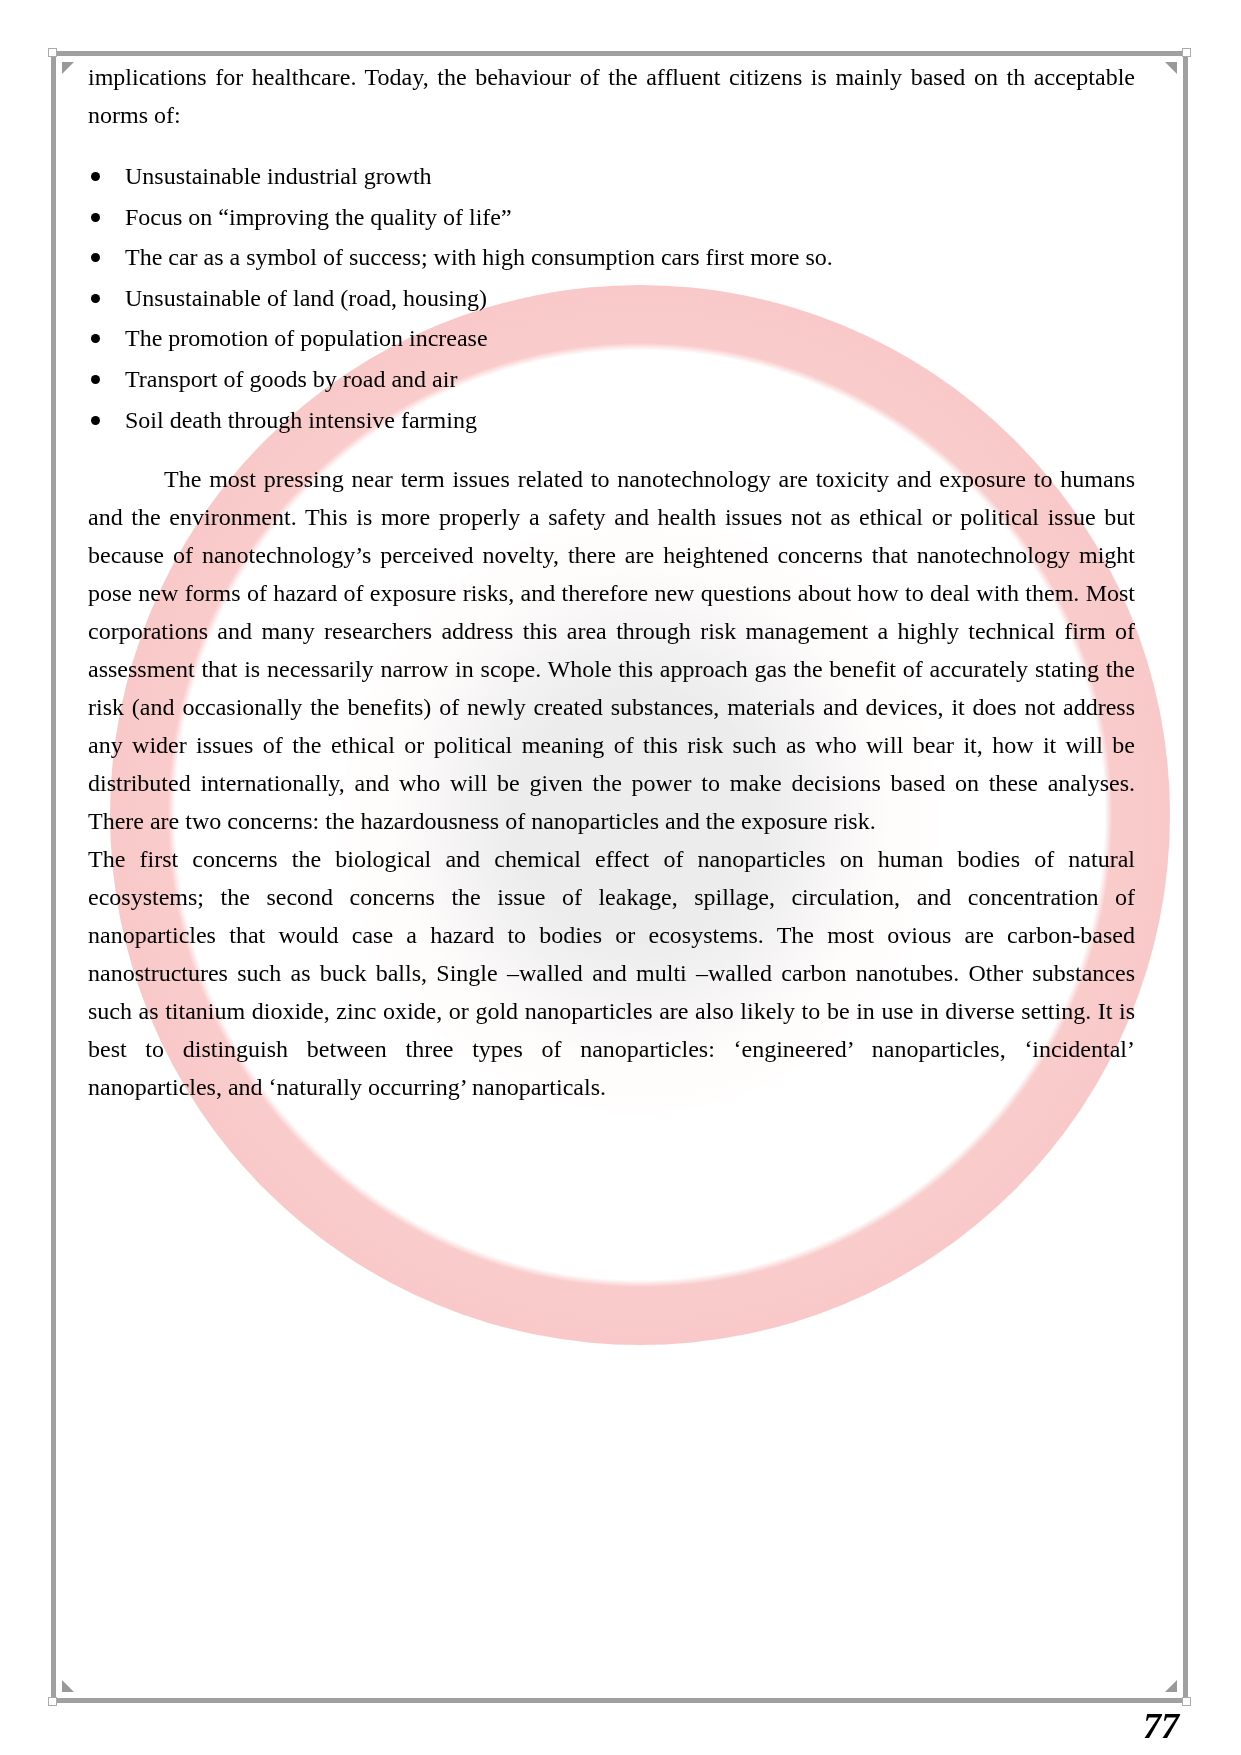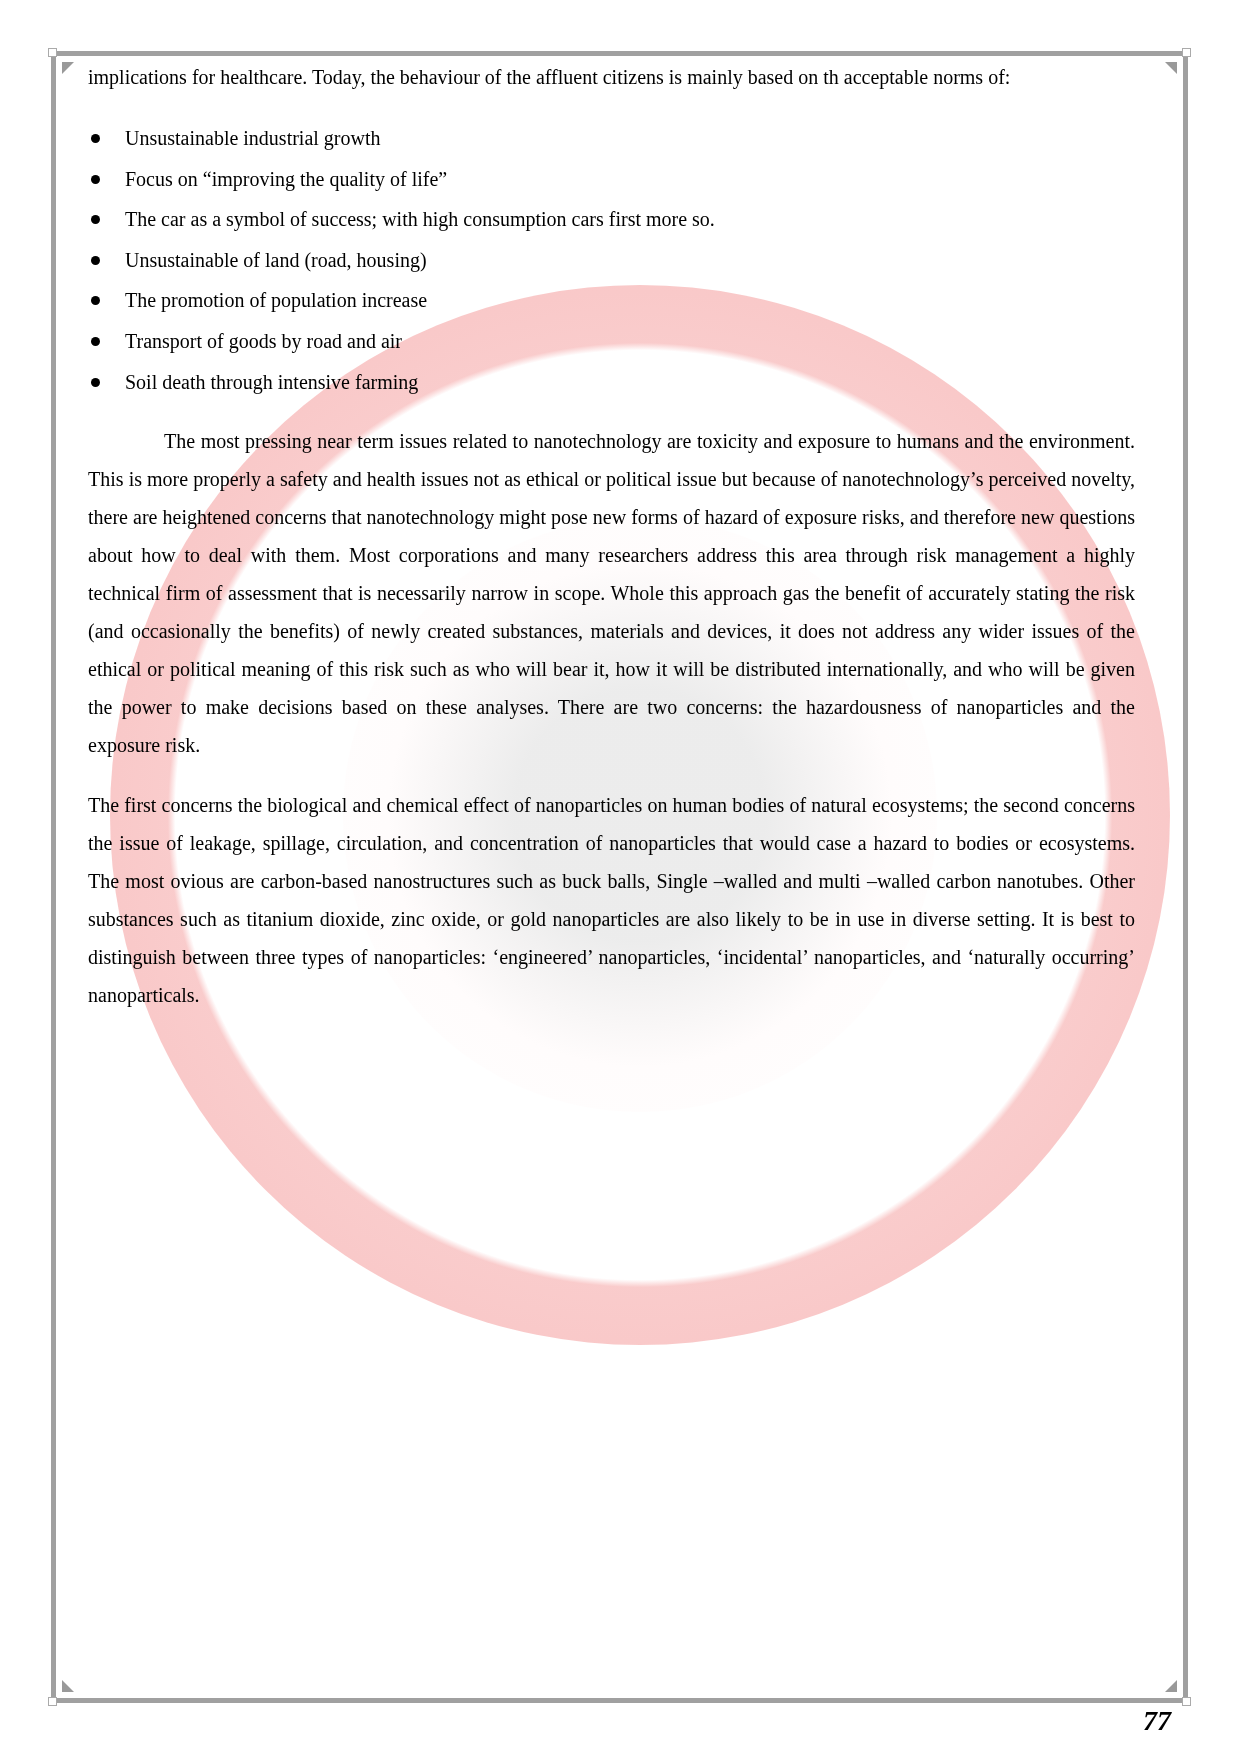--- a/index.html
+++ b/index.html
@@ -14,28 +14,28 @@
   .frame { position: absolute; left: 51px; top: 51px; width: 1137px; height: 1652px;
            border: 5px solid #a0a0a0; box-sizing: border-box; }
   .corner-tri { position: absolute; width: 0; height: 0; }
   .tri-tl { left: 6px; top: 6px; border-top: 12px solid #999; border-right: 12px solid transparent; }
   .tri-tr { right: 6px; top: 6px; border-top: 12px solid #999; border-left: 12px solid transparent; }
   .tri-bl { left: 6px; bottom: 6px; border-bottom: 12px solid #999; border-right: 12px solid transparent; }
   .tri-br { right: 6px; bottom: 6px; border-bottom: 12px solid #999; border-left: 12px solid transparent; }
   .corner-sq { position: absolute; width: 7px; height: 7px; background: #fff; border: 1px solid #aaa; }
   .sq-tl { left: -8px; top: -8px; } .sq-tr { right: -8px; top: -8px; }
   .sq-bl { left: -8px; bottom: -8px; } .sq-br { right: -8px; bottom: -8px; }
-  .content { position: absolute; left: 88px; top: 58px; width: 1047px; font-size: 20px; }
+  .content { position: absolute; left: 88px; top: 58px; width: 1047px; font-size: 24px; }
   .para { margin: 0; line-height: 38px; text-align: justify; }
   .intro { margin-bottom: 22px; }
   .bullets { list-style: none; margin: 0 0 20px 0; padding: 0; }
   .bullets li { position: relative; padding-left: 37px; line-height: 40.6px; }
   .bullet-dot { position: absolute; left: 3px; top: 16px; width: 9px; height: 9px; border-radius: 50%; background: #000; }
-  .p1 { text-indent: 76px; margin-bottom: 22px; }
-  .page-number { position: absolute; left: 1143px; top: 1705px; font-size: 28px; font-weight: bold; font-style: italic;
+  .p1 { text-indent: 76px; }
+  .page-number { position: absolute; left: 1143px; top: 1705px; font-size: 36px; font-weight: bold; font-style: italic;
                  font-family: "Liberation Serif", serif; }
 </style>
 </head>
 <body>
 
 <div class="watermark">
   <div class="wm-ring"></div>
   <div class="wm-inner"></div>
 </div>
 

